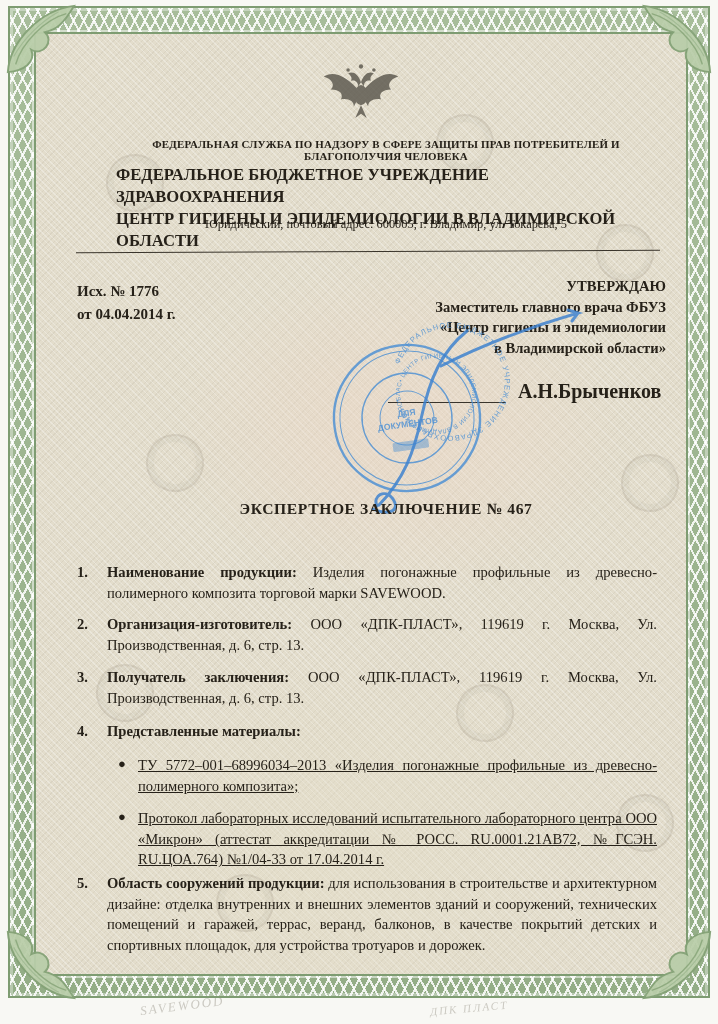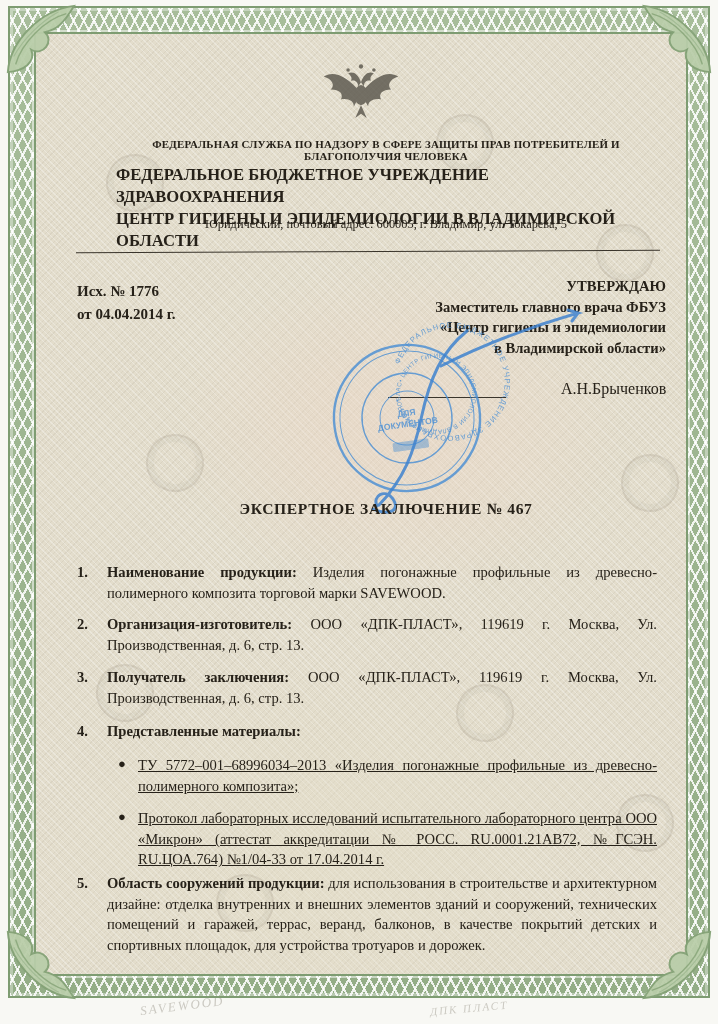--- a/index.html
+++ b/index.html
@@ -51,21 +51,21 @@
   .crest{position:absolute;left:0;right:0;top:26px;text-align:center;}
   .crest svg{width:86px;height:66px;opacity:.82;}
   .agency{top:104px;text-align:center;font-weight:bold;font-size:10.9px;letter-spacing:.2px;}
   .orgname{top:130px;text-align:left;font-weight:bold;font-size:16.6px;line-height:1.33;}
   .addr{top:182px;text-align:center;font-size:12.4px;line-height:1.32;}
   .divider{position:absolute;left:40px;right:26px;top:217px;border-top:1.6px solid #3a352c;transform:rotate(-.25deg);}
   .ref{position:absolute;left:41px;top:246px;font-weight:bold;font-size:15px;line-height:1.55;}
   .approve{position:absolute;left:300px;width:330px;top:242px;text-align:right;font-weight:bold;font-size:14.6px;line-height:1.42;}
   .sigrow{position:absolute;left:352px;top:346px;display:flex;align-items:flex-end;}
   .sigline{display:inline-block;width:118px;border-bottom:1.6px solid #3a352c;height:14px;margin-right:12px;}
-  .signame{font-weight:normal;font-size:16px;margin-left:43px;}
+  .signame{font-weight:bold;font-size:20px;}
   .stamp-overlay{position:absolute;left:255px;top:235px;width:340px;height:290px;pointer-events:none;}
   .doctitle{top:466px;text-align:center;font-weight:bold;font-size:15.6px;letter-spacing:.6px;}
   .item{position:absolute;left:41px;right:29px;display:flex;font-size:14.6px;line-height:1.42;}
   .item .num{width:30px;font-weight:bold;flex:none;}
   .item .body{flex:1;text-align:justify;}
   .lead{font-weight:bold;}
   .bullet{position:absolute;left:82px;right:29px;display:flex;font-size:14.6px;line-height:1.42;}
   .bullet .mark{width:20px;flex:none;font-size:13px;}
   .bullet .body{flex:1;text-align:justify;text-decoration:underline;}
   .i1{top:528px;} .i2{top:580px;} .i3{top:633px;} .i4{top:687px;}

